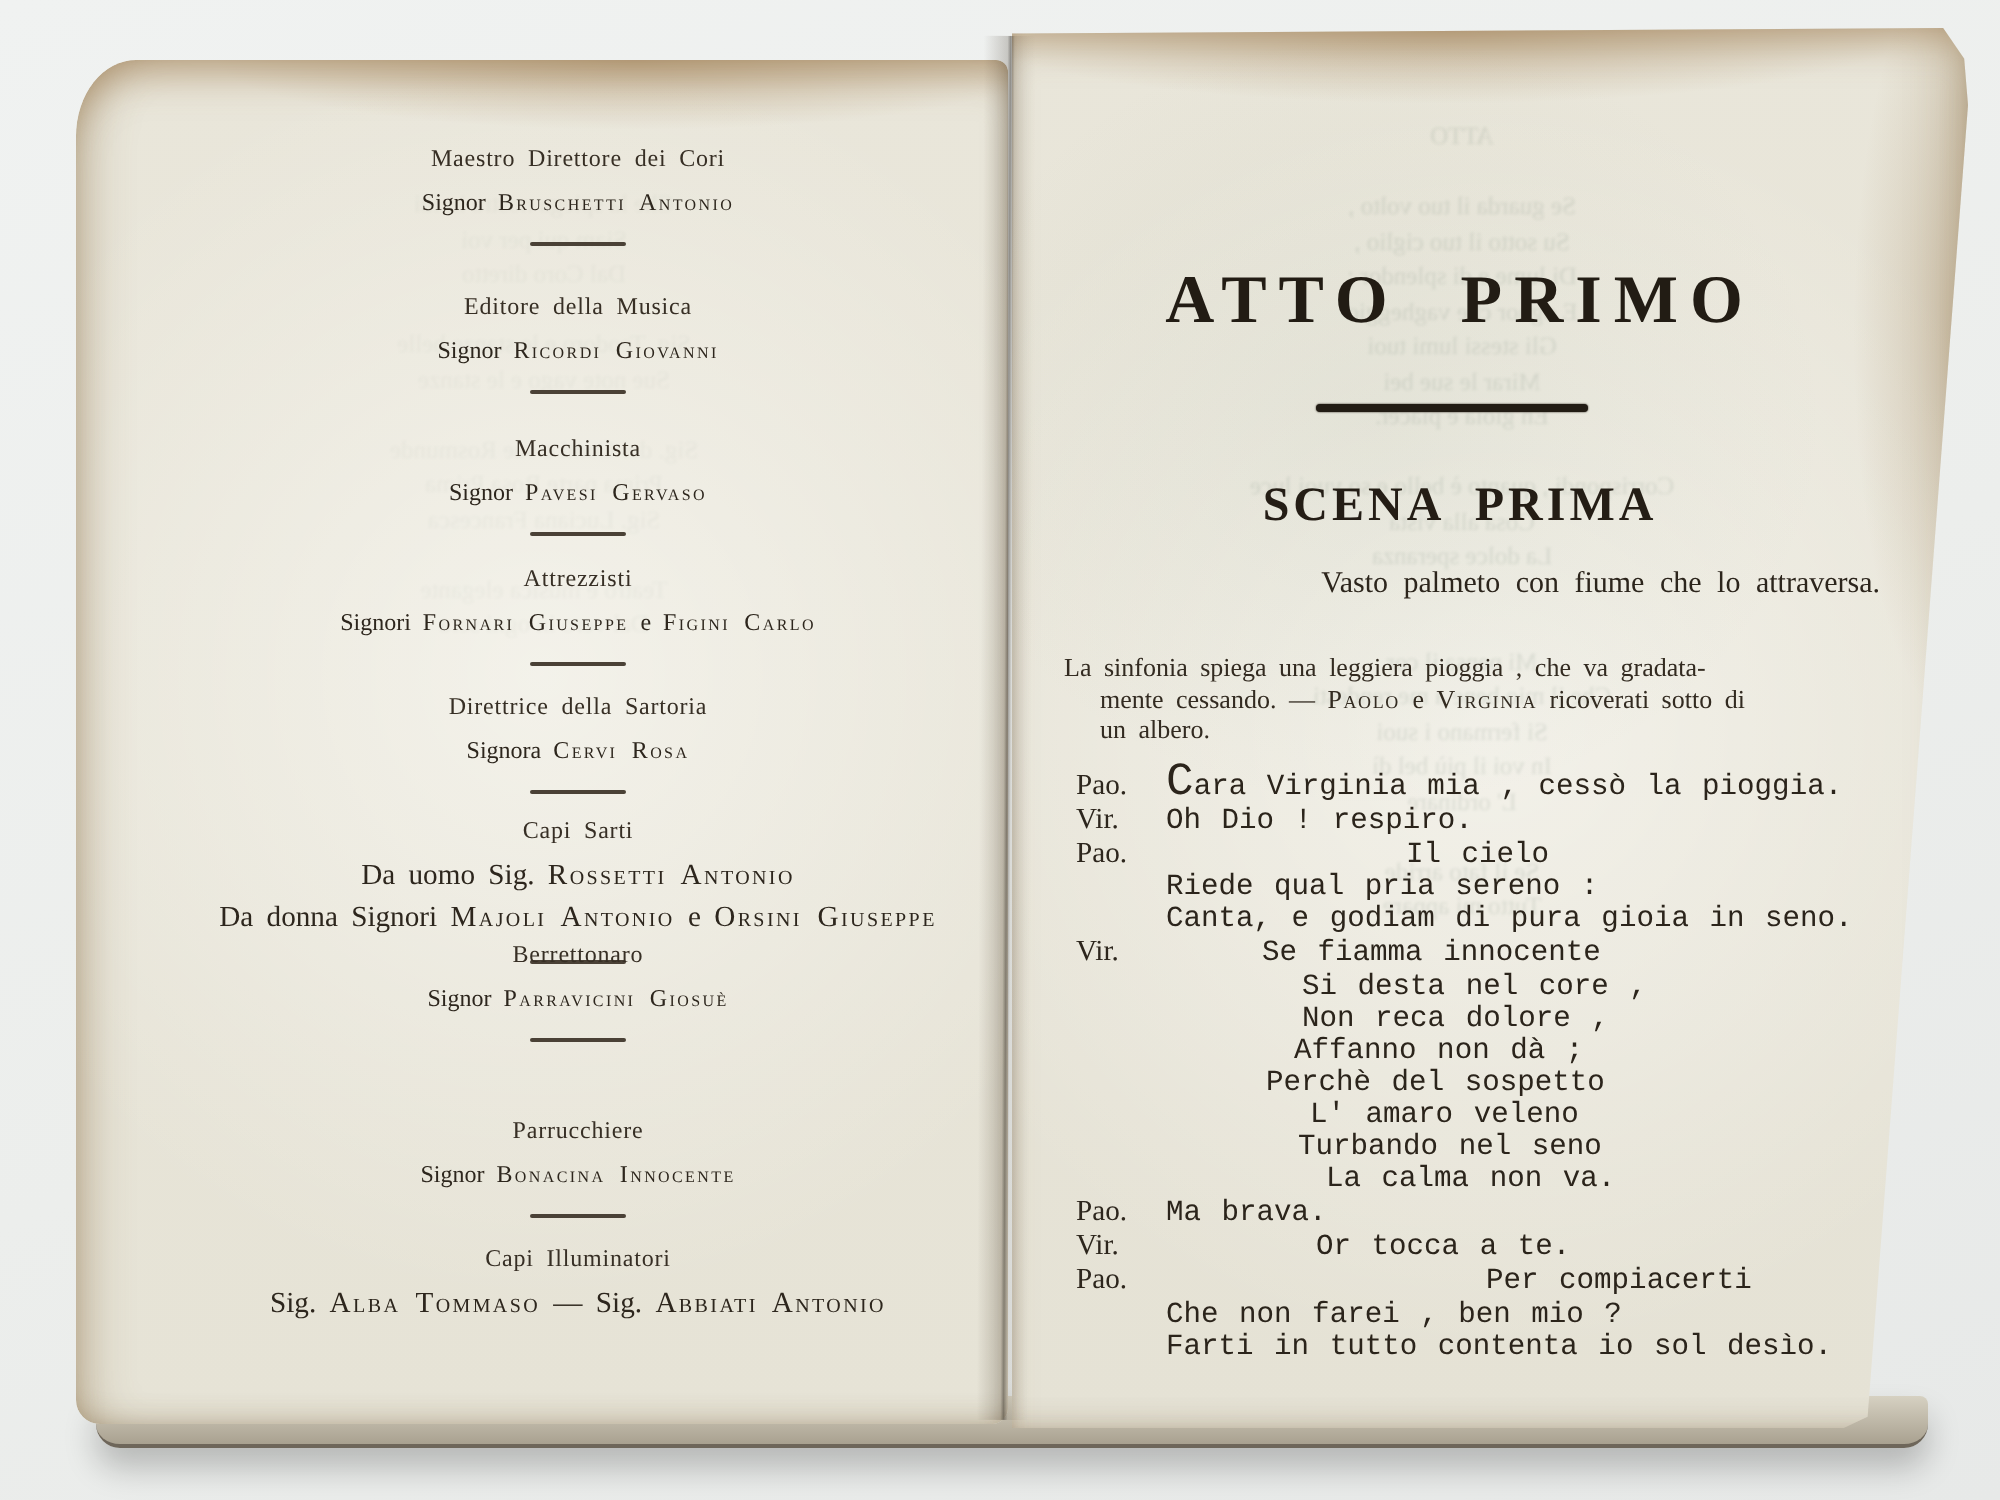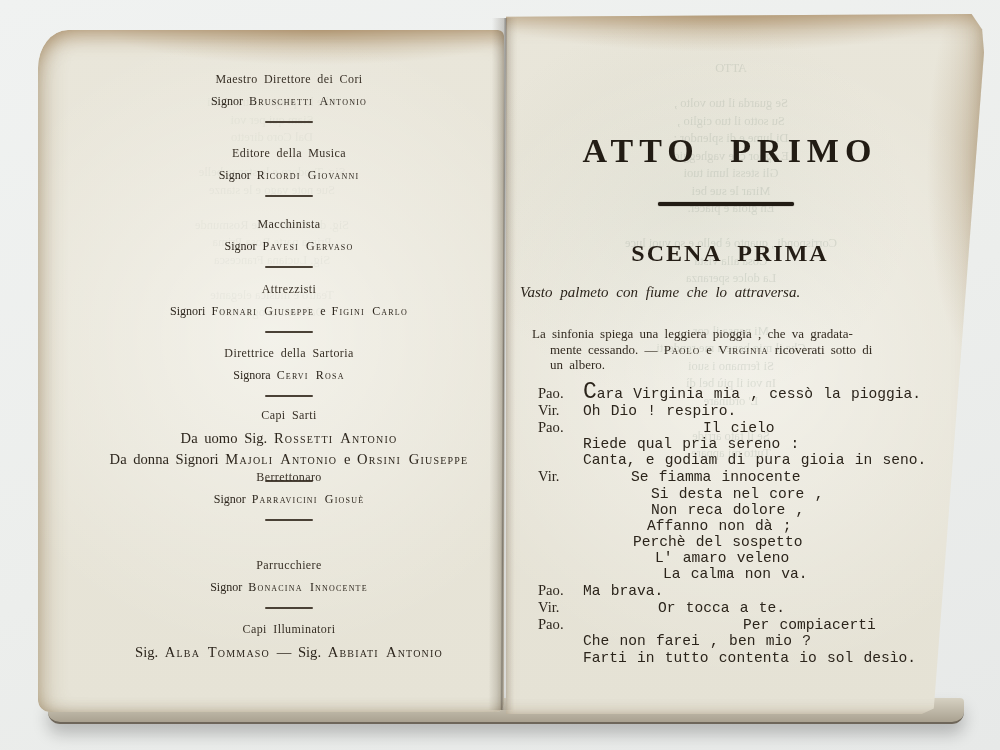--- a/index.html
+++ b/index.html
@@ -54,22 +54,22 @@
   .rule{width:48px;height:2px;background:#4a4136;margin:12px auto 0;border-radius:1px;}
   .rule.thin{height:1.6px;}
   
   .rp{position:absolute;left:0;right:0;top:0;}
   .act-title{position:absolute;left:14px;width:420px;top:118px;text-align:center;
          font-size:34px;font-weight:bold;letter-spacing:6px;word-spacing:16px;color:#221c14;}
   .thick-rule{position:absolute;left:152px;top:188px;width:136px;height:4px;background:#221c14;
          border-radius:2px;box-shadow:0 0 1px #221c14;}
   .scene-title{position:absolute;left:14px;width:420px;top:226px;text-align:center;
          font-size:24px;font-weight:bold;letter-spacing:2px;word-spacing:8px;color:#241d15;}
-  .setting{position:absolute;left:14px;width:420px;top:270px;text-align:left;
-         font-size:15px;word-spacing:4px;font-style:italic;}
+  .setting{position:absolute;left:14px;width:420px;top:270px;text-align:right;
+         font-size:15px;word-spacing:4px;}
   .stagedir{position:absolute;left:26px;width:420px;top:312px;font-size:13px;line-height:15.5px;
          word-spacing:3px;color:#332b21;}
   .stagedir .ind{padding-left:18px;}
   .stagedir .sc{letter-spacing:.8px;}
   .dialogue{position:absolute;left:32px;width:420px;top:371px;font-size:14.6px;line-height:16.1px;}
   .drow{display:flex;align-items:baseline;}
   .spk{flex:0 0 45px;color:#2d261d;}
   .txt{word-spacing:1.5px;color:#2b241b;font-family:Liberation Mono, monospace;}
   .dropcap{font-size:23px;line-height:10px;}
 </style>
@@ -232,20 +232,24 @@
           <div class="drow">
               <span class="spk"></span>
               <span class="txt" style="padding-left:50px">Perchè del sospetto</span>
             </div>
           <div class="drow">
               <span class="spk"></span>
               <span class="txt" style="padding-left:72px">L' amaro veleno</span>
             </div>
           <div class="drow">
               <span class="spk"></span>
+              <span class="txt" style="padding-left:66px">Turbando nel seno</span>
+            </div>
+          <div class="drow">
+              <span class="spk"></span>
               <span class="txt" style="padding-left:80px">La calma non va.</span>
             </div>
           <div class="drow">
               <span class="spk">Pao.</span>
               <span class="txt">Ma brava.</span>
             </div>
           <div class="drow">
               <span class="spk">Vir.</span>
               <span class="txt" style="padding-left:75px">Or tocca a te.</span>
             </div>

